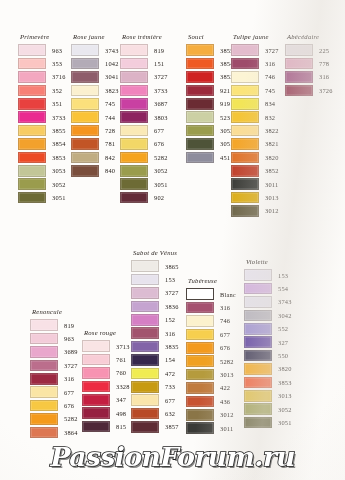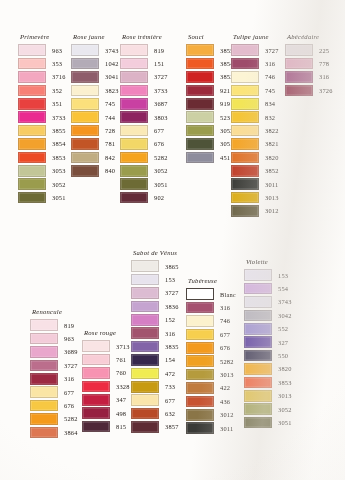--- a/index.html
+++ b/index.html
@@ -602,14 +602,17 @@
         </div>
       <div class="swatch-row">
           <span class="chip" style="background:#5f5c33"></span>
           <span class="code">3051</span>
         </div>
     </div>
   </div>
 
   <div id="paper-texture"></div>
 
+  <div id="watermark">
+    <span class="wm-text">PassionForum.ru</span>
+  </div>
 
 </div>
 
 </body></html>

